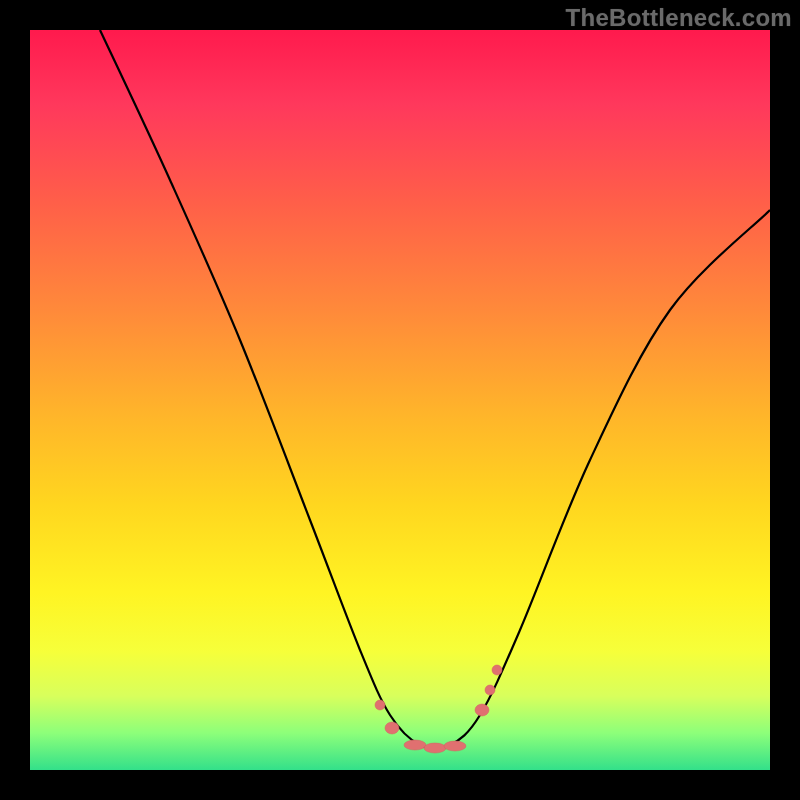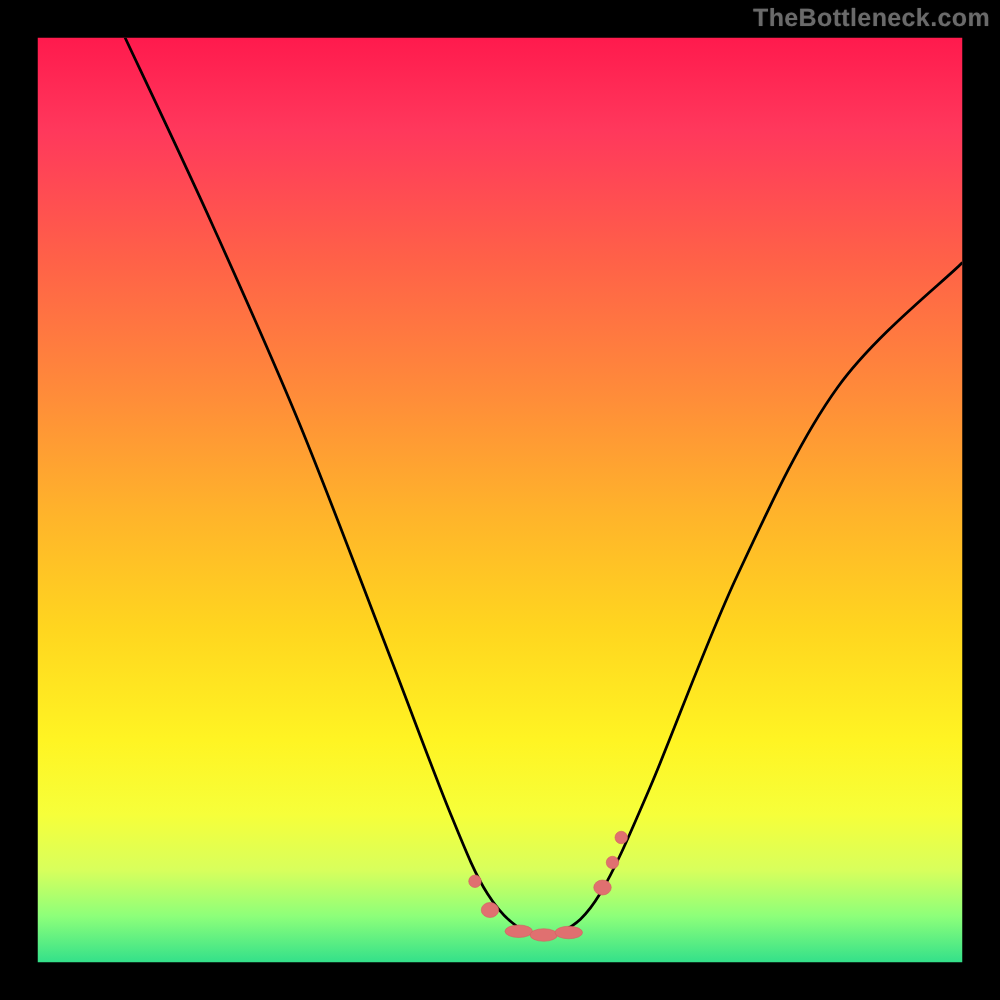--- a/index.html
+++ b/index.html
@@ -36,21 +36,21 @@
       #8dff7a 95%,
       #33e08a 100%
     );
   }
   .watermark {
     position: absolute;
     top: 4px;
     right: 8px;
     color: #6a6a6a;
     font-weight: 600;
-    font-size: 20px;
+    font-size: 24px;
     letter-spacing: 0.3px;
     z-index: 20;
     text-shadow: 0 0 1px rgba(255,255,255,0.2);
   }
   svg.curve {
     position: absolute;
     inset: 0;
     width: 100%;
     height: 100%;
   }

